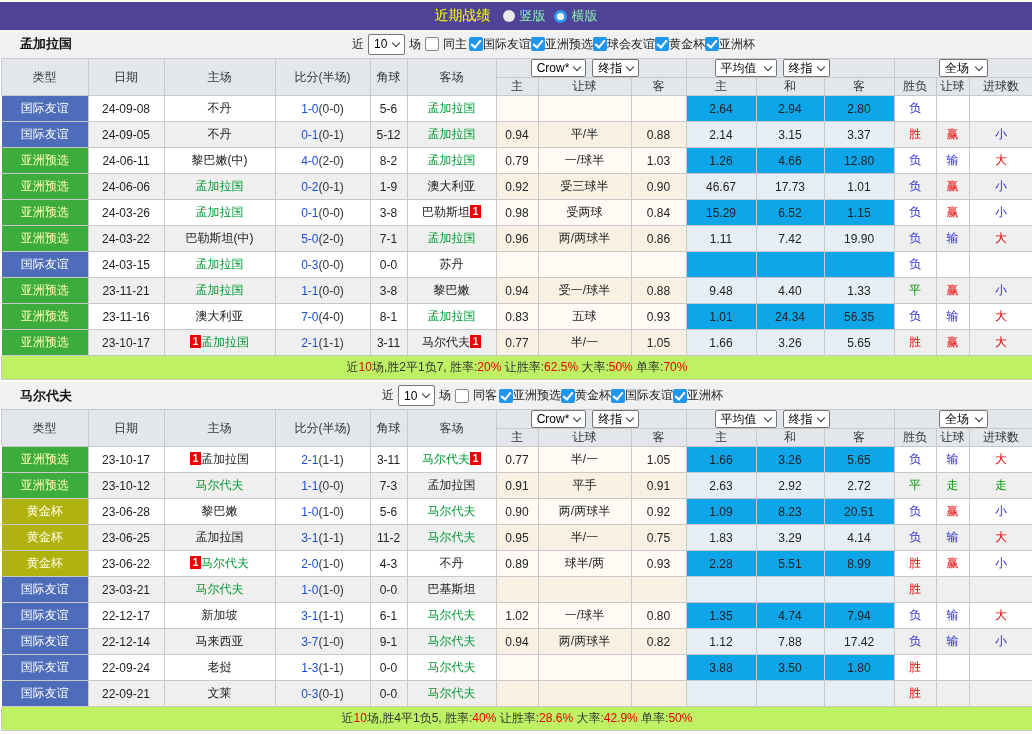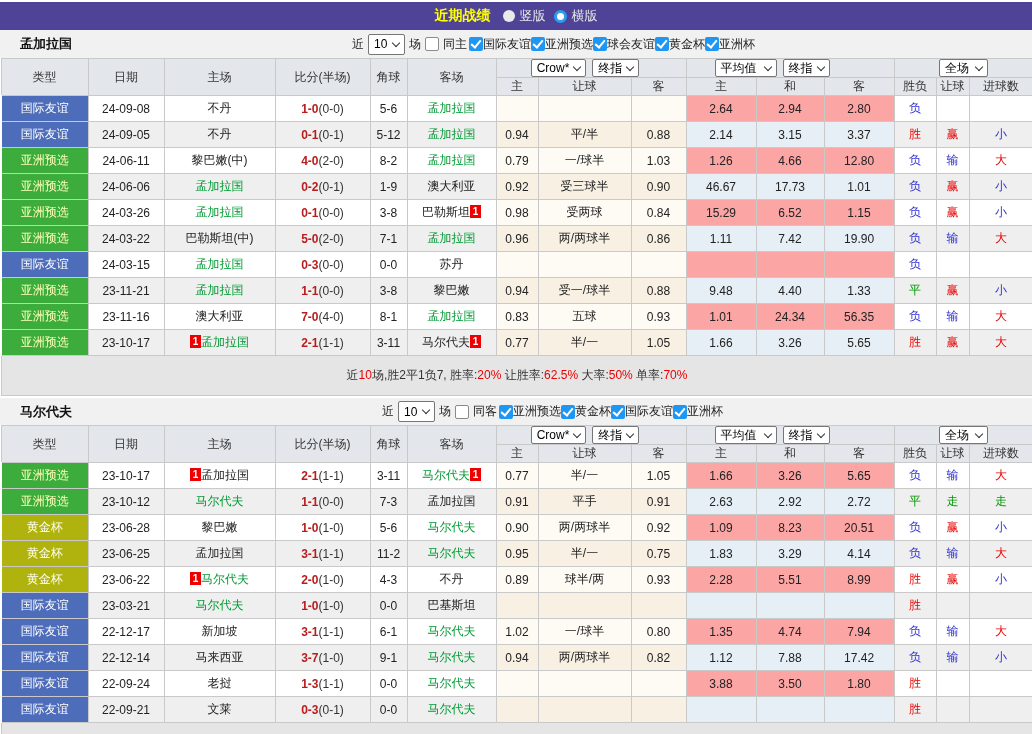--- a/index.html
+++ b/index.html
@@ -1,20 +1,20 @@
 <!DOCTYPE html>
 <html><head>
 <meta charset="utf-8">
 <style>
   * { box-sizing: border-box; }
   html,body { margin:0; padding:0; }
   body { width:1032px; height:734px; font-family:"Liberation Sans","DejaVu Sans",sans-serif; font-size:12px; color:#222; background:#fff; overflow:hidden; }
   .topbar { height:28px; margin-top:2px; background:#4e4396; display:flex; align-items:center; justify-content:center; gap:8px; }
-  .bar-title { color:#ffff00; font-weight:bold; font-size:14px; margin-right:4px; }
-  .radio-group { display:flex; align-items:center; gap:5px; color:#e5e5e5; font-size:13px; }
+  .bar-title { color:#ffff00; font-weight:normal; font-size:14px; margin-right:4px; }
+  .radio-group { display:flex; align-items:center; gap:5px; color:#86efac; font-size:13px; }
   .radio-on { width:12px; height:12px; border-radius:50%; background:#e9e9e9; }
   .radio-off { width:13px; height:13px; border-radius:50%; background:#fff; border:3px solid #2e9bf0; }
   .filter-row { height:28px; background:#f1f1f1; position:relative; }
   .filter-row.f2 { height:27px; }
   .team-name { position:absolute; left:20px; top:0; bottom:0; display:flex; align-items:center; font-weight:bold; font-size:13px; color:#111; }
   .filter-controls { position:absolute; top:0; bottom:0; display:flex; align-items:center; font-size:12px; color:#222; }
   .fc0 { left:352px; }
   .fc1 { left:382px; }
   .dd { display:inline-flex; align-items:center; justify-content:space-between; background:#fff; border:1px solid #767676; border-radius:2px; height:21px; padding:0 5px; color:#000; margin:0 4px; }
   thead .dd { height:18px; margin:0 3px; }
@@ -32,27 +32,27 @@
   table { border-collapse:collapse; table-layout:fixed; width:1032px; }
   td { border:1px solid #c9c9c9; padding:0; text-align:center; overflow:hidden; white-space:nowrap; }
   thead td { background:#e3e7eb; color:#333; }
   .hrow1 td { height:19px; }
   .hrow2 td { height:17px; }
   tbody td { height:26px; }
   .r-odd td { background:#fff; }
   .r-even td { background:#efefef; }
   .r-odd td.c-crow { background:#fefbf5; }
   .r-even td.c-crow { background:#f8f0e3; }
-  .r-odd td.c-avg { background:#fca5a5; }
+  .r-odd td.c-avg { background:#0ea5e9; }
   .r-even td.c-avg { background:#e5eff5; }
   td.type-td { border-left:2px solid rgba(255,255,255,0.55); }
-  .ft { color:#b91c1c;font-weight:bold; }
+  .ft { color:#1d4ed8; }
   .ht { color:#333; }
   .badge1 { display:inline-block; width:11px; height:13px; line-height:13px; background:#ee0000; color:#fff; font-size:10px; font-weight:bold; text-align:center; vertical-align:1px; }
-  .summary-row td { background:#e5e5e5; height:40px; color:#333; }
+  .summary-row td { background:#bef264; height:24px; color:#333; }
   .red { color:#e80000; }
   .gap { height:2px; background:#fff; }
   .selwrap { display:inline-flex; }
   .selwrap.avg-grp { transform:translateX(-18px); }
   .selwrap.crow-grp { transform:translateX(-6px); }
 </style>
 </head>
 <body>
 
 <div class="topbar">

